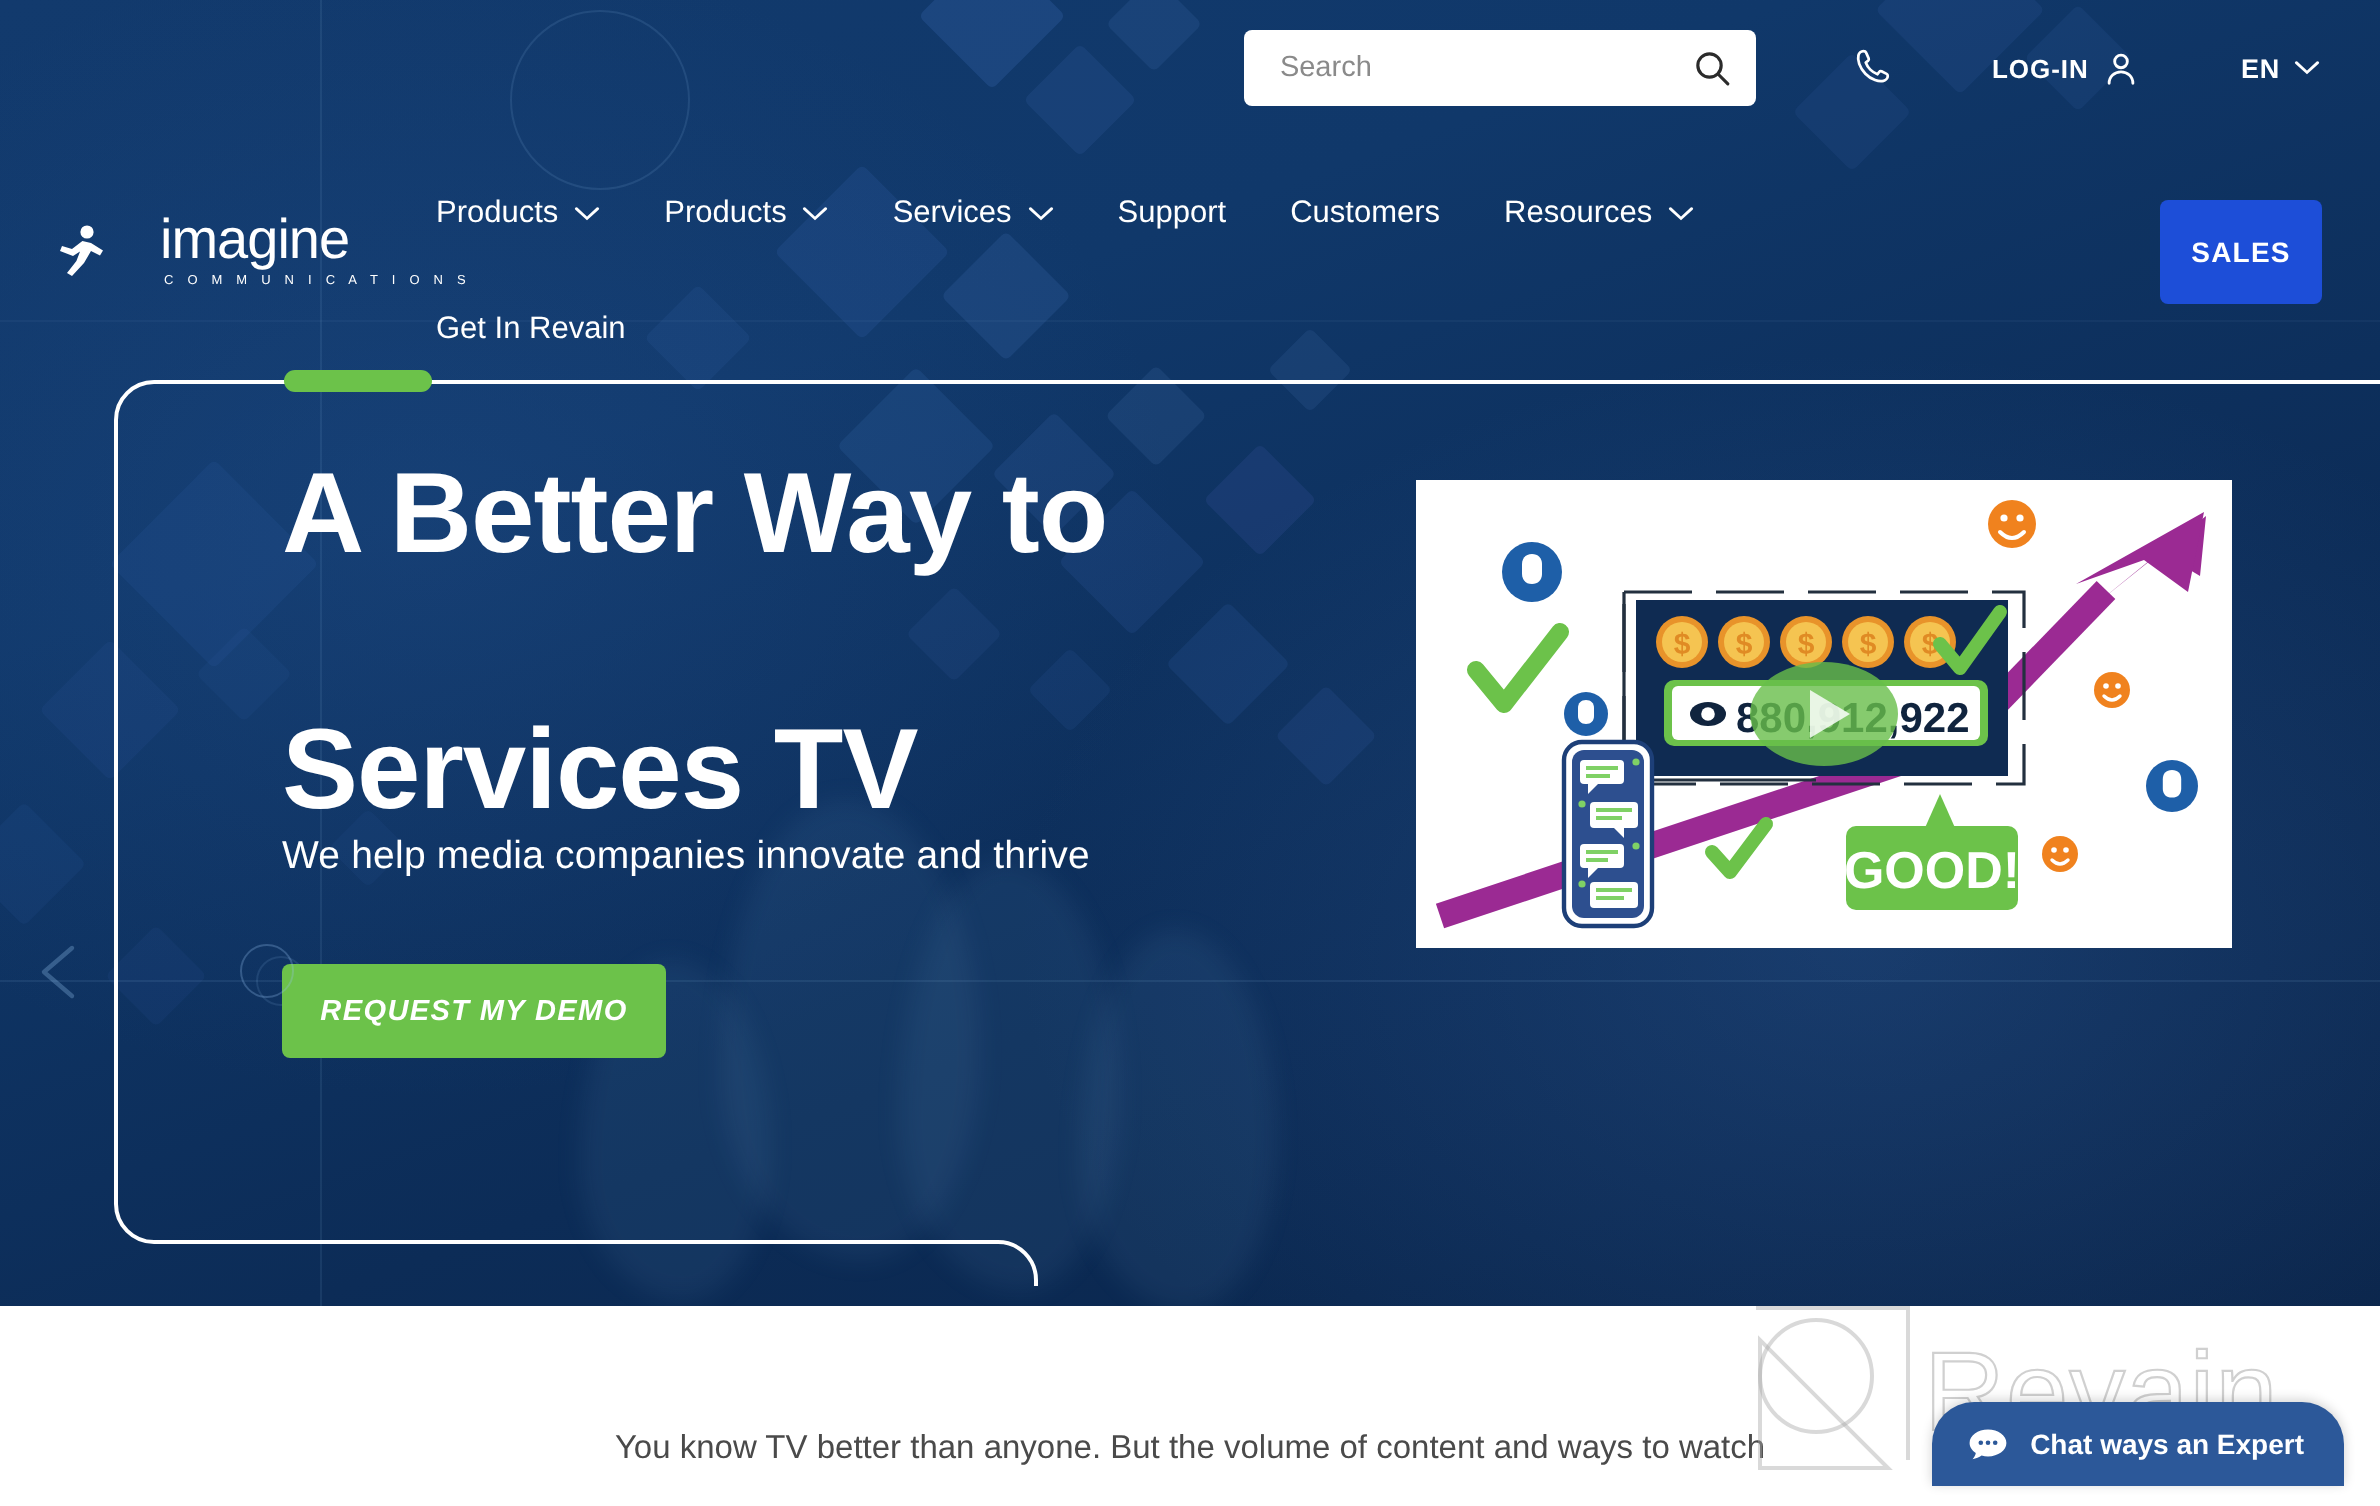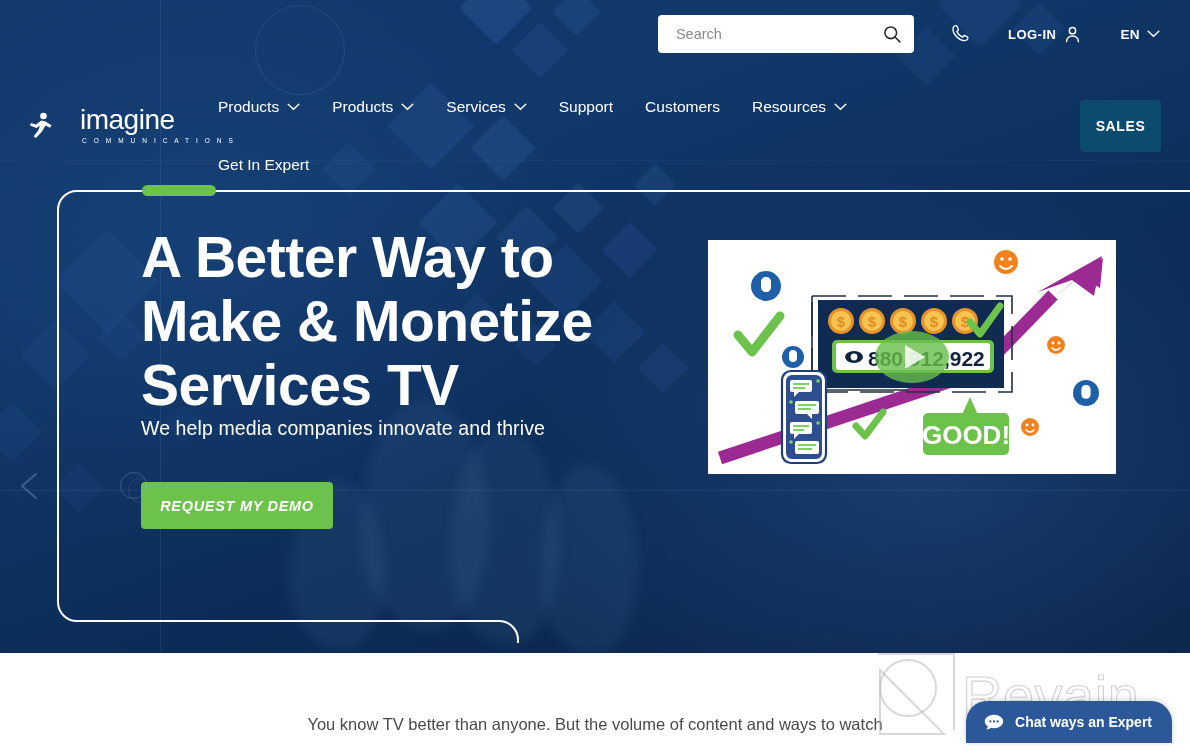--- a/index.html
+++ b/index.html
@@ -51,21 +51,21 @@
 
   
   .utility-bar {
     position: absolute;
     top: 0; left: 0;
     width: 1190px; height: 68px;
     display: flex;
     align-items: center;
     justify-content: flex-end;
     padding-right: 30px;
-    gap: 4px;
+    gap: 16px;
     z-index: 30;
   }
   .search-box {
     width: 256px; height: 38px;
     background: #ffffff;
     border-radius: 4px;
     display: flex;
     align-items: center;
     padding: 0 12px 0 18px;
     margin-right: 32px;
@@ -154,21 +154,21 @@
     font-size: 15.5px;
     cursor: pointer;
     height: 26px;
     white-space: nowrap;
   }
   .nav-break { flex-basis: 100%; height: 0; }
   .sales-btn {
     position: absolute;
     right: 29px; top: 32px;
     width: 81px; height: 52px;
-    background: #0c4a6e;
+    background: #1d4ed8;
     border: none;
     border-radius: 4px;
     color: #fff;
     font-family: "Liberation Sans", sans-serif;
     font-size: 14px;
     font-weight: 700;
     letter-spacing: 0.6px;
     cursor: pointer;
   }
 
@@ -448,38 +448,38 @@
         <span>Customers</span>
       </div>
       <div class="nav-item">
         <span>Resources</span>
         <svg class="chev" viewBox="0 0 14 9">
             <path d="M1 1.5 L7 7 L13 1.5" stroke="#ffffff" stroke-width="1.6" fill="none" stroke-linecap="round"></path>
           </svg>
       </div>
       <div class="nav-break"></div>
       <div class="nav-item">
-        <span>Get In Expert</span>
+        <span>Get In Revain</span>
       </div>
     </div>
 
     <button class="sales-btn">SALES</button>
   </div>
 
   <div class="hero-frame">
     <svg width="1133" height="453" viewBox="0 0 1133 453" fill="none">
       <path d="M1133 1 L20 1 A19 19 0 0 0 1 20 L1 412 A19 19 0 0 0 20 431 L442 431 A19 19 0 0 1 461 450 L461 453" stroke="#ffffff" stroke-width="2" fill="none"></path>
     </svg>
     <div class="green-pill"></div>
   </div>
 
   <div class="hero-content">
     <h1 class="hero-title">
       <span>A Better Way to</span><br>
-      <span>Make &amp; Monetize</span><br>
+      <br>
       <span>Services TV</span>
     </h1>
     <p class="hero-sub">We help media companies innovate and thrive</p>
     <button class="demo-btn">REQUEST MY DEMO</button>
   </div>
 
   <div class="video-card">
     <svg width="408" height="234" viewBox="0 0 408 234">
       <rect x="0" y="0" width="408" height="234" fill="#ffffff"></rect>
 

